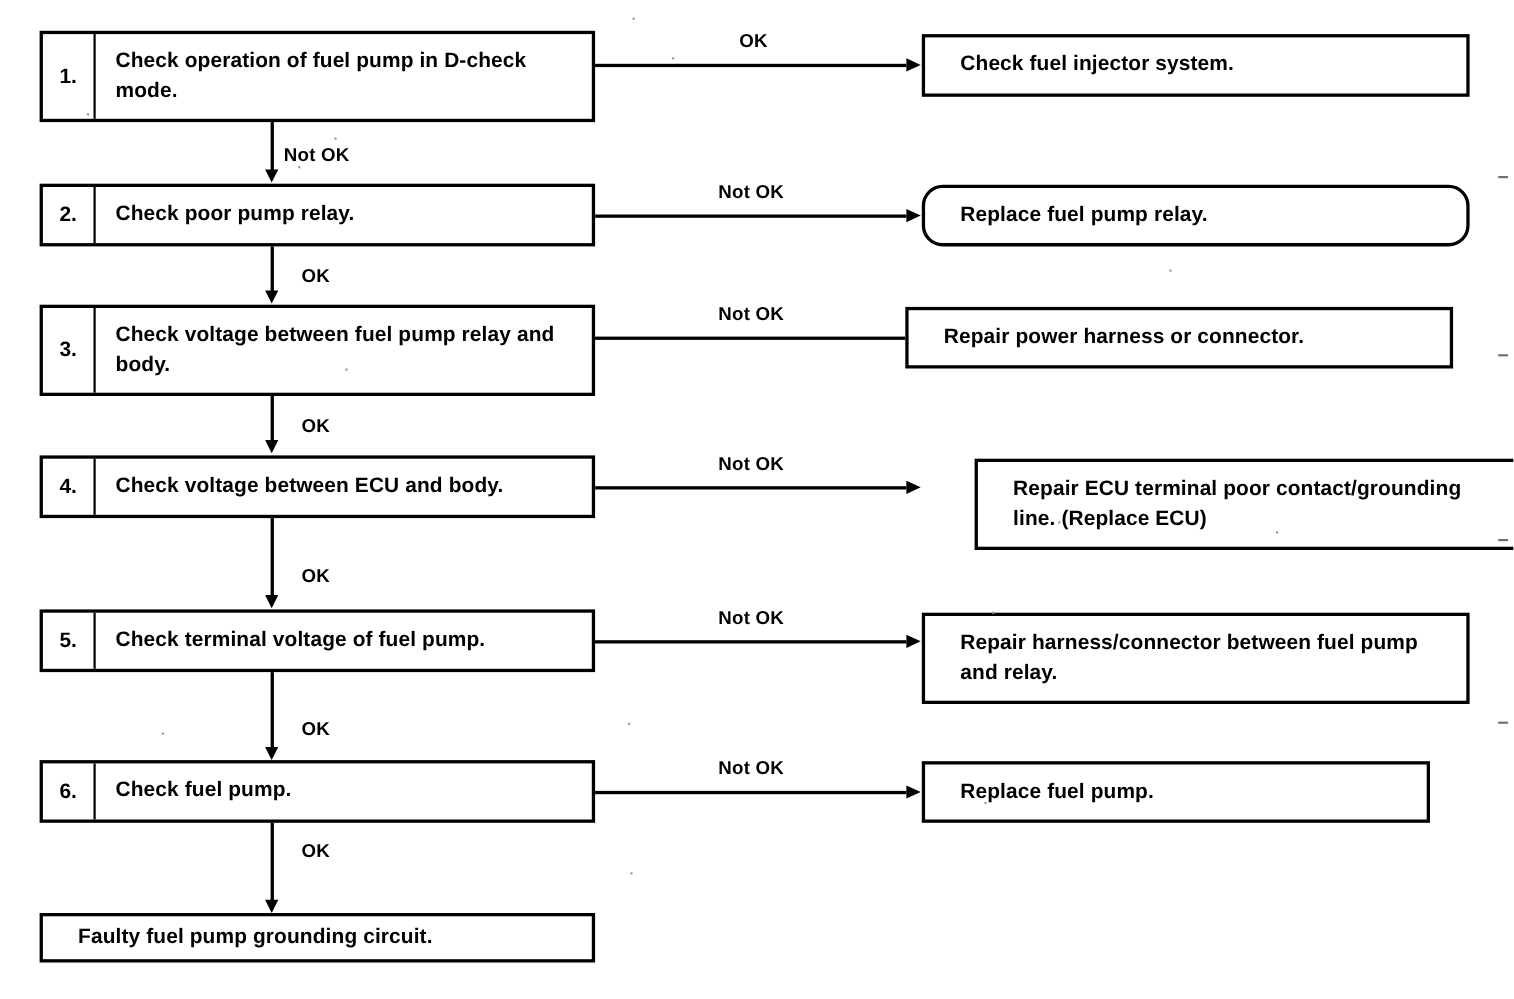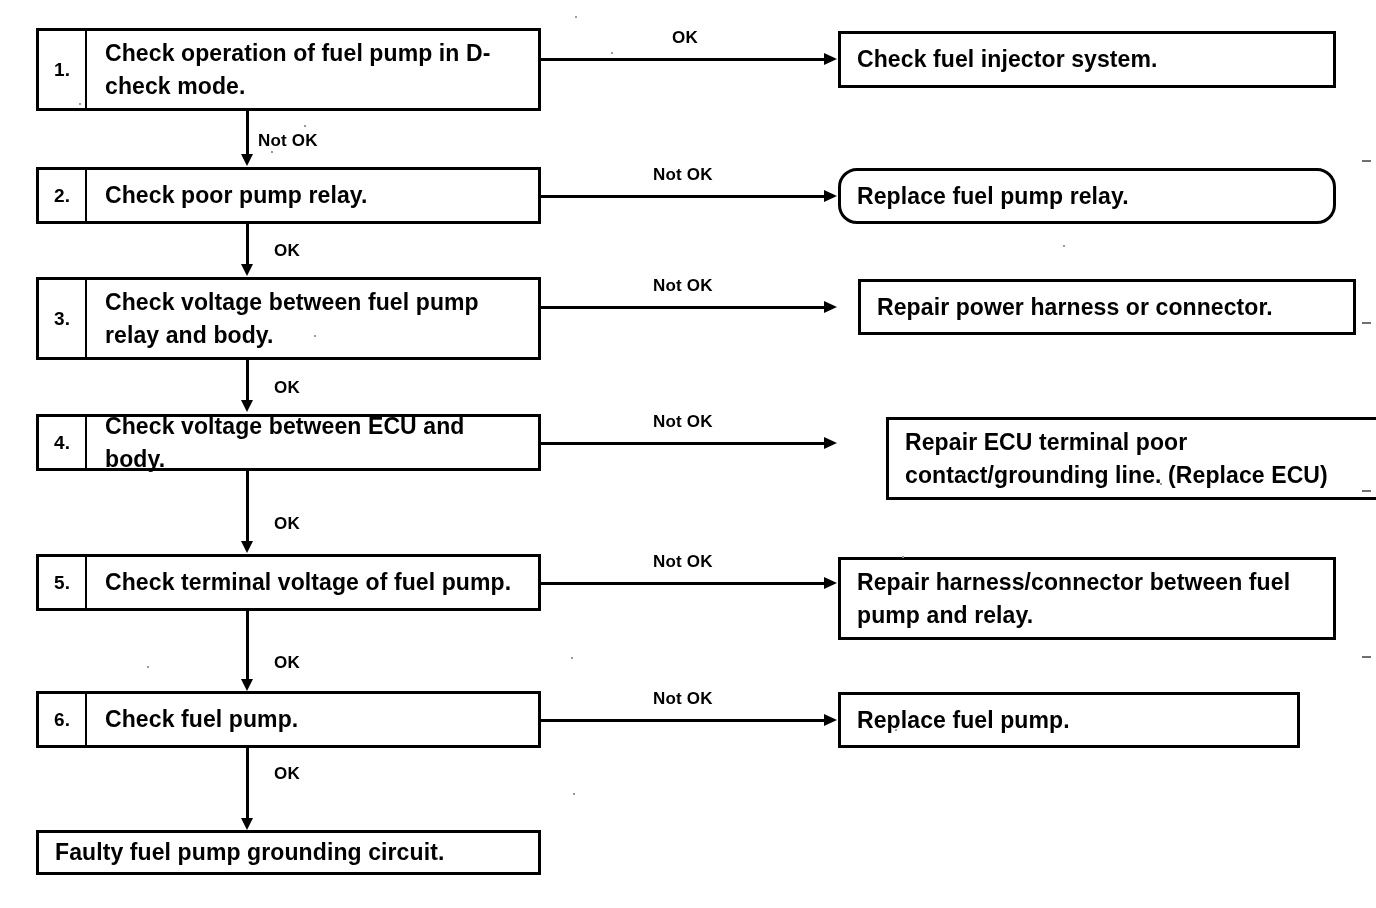--- a/index.html
+++ b/index.html
@@ -37,27 +37,27 @@
     justify-content: center;
     font-size: 19px;
     font-weight: bold;
     letter-spacing: 0px;
   }
   .box-text {
     flex: 1 1 auto;
     display: flex;
     align-items: center;
     padding: 0 14px 0 18px;
-    font-size: 23px;
+    font-size: 19px;
     font-weight: bold;
     line-height: 1.42;
     letter-spacing: 0.1px;
   }
   .box.no-num .box-text {
-    padding-left: 16px;
+    padding-left: 32px;
   }
   .box.two-line .box-text {
     align-items: center;
   }
 
   
   .vline {
     position: absolute;
     width: 3px;
     background: #000000;
@@ -149,21 +149,21 @@
 
   <div class="box two-line" style="left:36px; top:277px; width:505px; height:83px;">
     <div class="box-num">3.</div>
     <div class="box-text">Check voltage between fuel pump relay and body.</div>
   </div>
 
   <div class="hline" style="left:541px; top:306px; width:283px;"></div>
   <div class="arrow-right" style="left:824px; top:301px;"></div>
   <div class="edge-label" style="left:653px; top:276px;">Not OK</div>
 
-  <div class="box no-num" style="left:858px; top:279px; width:498px; height:56px;">
+  <div class="box no-num" style="left:823px; top:279px; width:498px; height:56px;">
     <div class="box-text">Repair power harness or connector.</div>
   </div>
 
   <div class="vline" style="left:246px; top:360px; height:44px;"></div>
   <div class="arrow-down" style="left:241px; top:400px;"></div>
   <div class="edge-label" style="left:274px; top:378px;">OK</div>
 
   <div class="box" style="left:36px; top:414px; width:505px; height:57px;">
     <div class="box-num">4.</div>
     <div class="box-text">Check voltage between ECU and body.</div>

